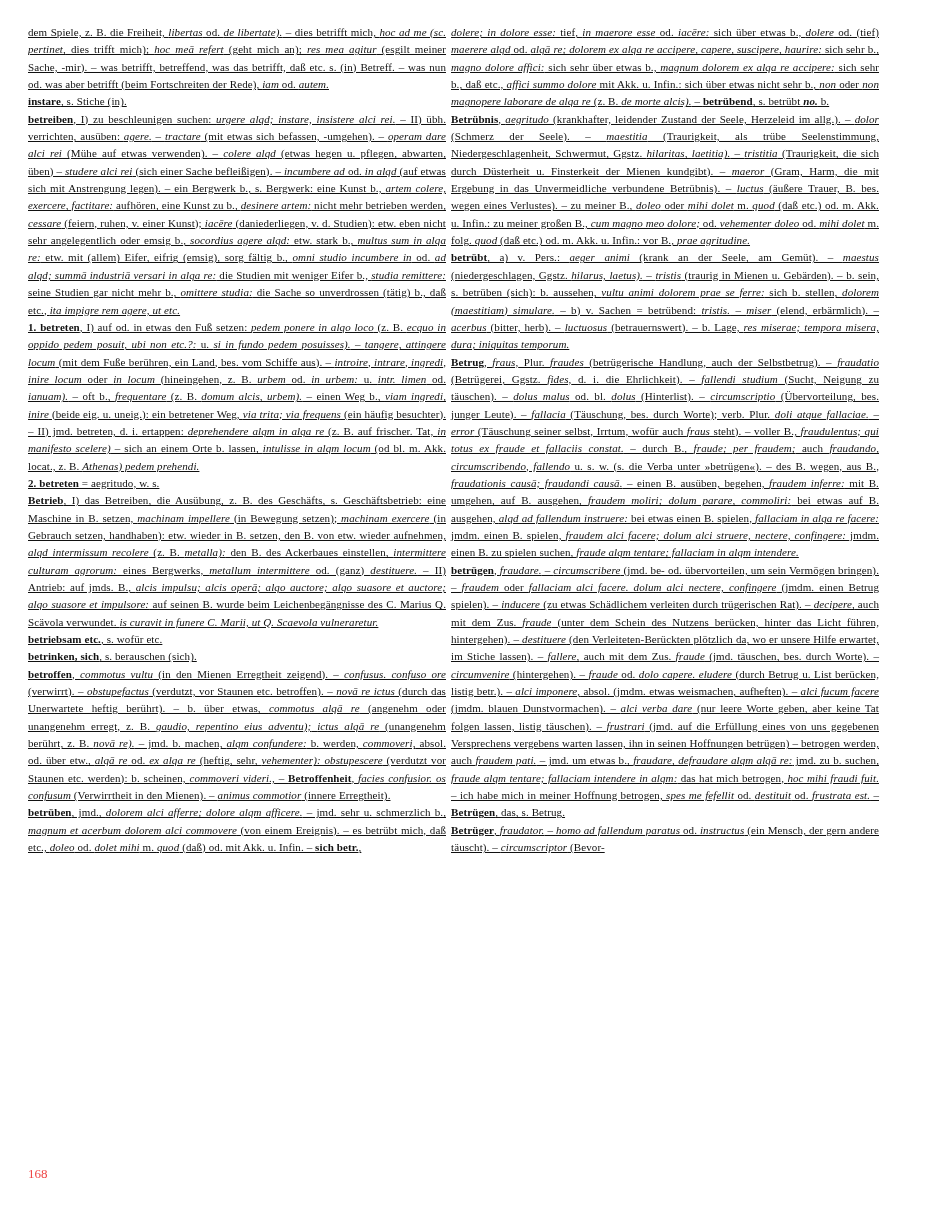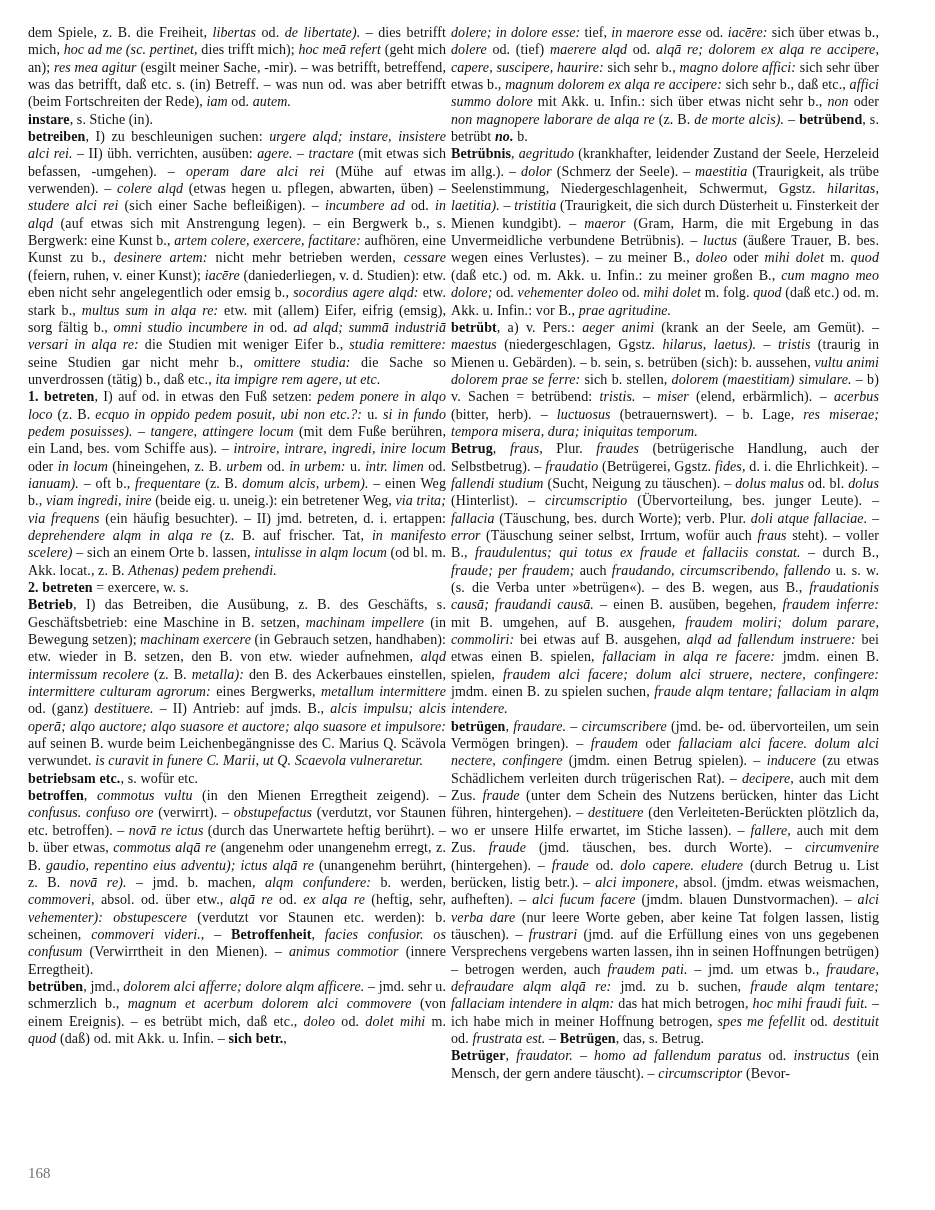--- a/index.html
+++ b/index.html
@@ -21,56 +21,58 @@
     top: 24px;
     width: 852px;
   }
   .columns {
     display: flex;
     column-gap: 5px;
     height: 1136px;
     overflow: hidden;
   }
   .col {
-    font-size: 14px;
+    font-size: 11px;
     line-height: 17.35px;
     text-align: justify;
     letter-spacing: 0.1px;
+    text-decoration: underline;
   }
   .col.left  { width: 418px; }
   .col.right { width: 428px; }
   p.entry {
     margin: 0;
     padding: 0;
   }
   .it { font-style: italic; }
   .hw { font-weight: bold; }
   .page-number {
     position: absolute;
     left: 28px;
     top: 1166px;
-    font-size: 15px;
+    font-size: 13px;
     line-height: 15px;
     font-family: "Liberation Serif", "DejaVu Serif", serif;
-    color: #737373;
+    color: #ef4444;
   }
 </style>
 </head>
 <body>
 
 <div class="page">
   <div class="columns">
     <div class="col left">
         <p class="entry"><span>dem Spiele, z. B. die Freiheit, </span><span class="it">libertas</span><span> od. </span><span class="it">de libertate).</span><span> – dies betrifft mich, </span><span class="it">hoc ad me (sc. pertinet,</span><span> dies trifft mich); </span><span class="it">hoc meā refert</span><span> (geht mich an); </span><span class="it">res mea agitur</span><span> (esgilt meiner Sache, -mir). – was betrifft, betreffend, was das betrifft, daß etc. s. (in) Betreff. – was nun od. was aber betrifft (beim Fortschreiten der Rede), </span><span class="it">iam</span><span> od. </span><span class="it">autem.</span></p>
         <p class="entry"><span class="hw">instare</span><span>, s. Stiche (in).</span></p>
         <p class="entry"><span class="hw">betreiben</span><span>, I) zu beschleunigen suchen: </span><span class="it">urgere alqd; instare, insistere alci rei.</span><span> – II) übh. verrichten, ausüben: </span><span class="it">agere.</span><span> – </span><span class="it">tractare</span><span> (mit etwas sich befassen, -umgehen). – </span><span class="it">operam dare alci rei</span><span> (Mühe auf etwas verwenden). – </span><span class="it">colere alqd</span><span> (etwas hegen u. pflegen, abwarten, üben) – </span><span class="it">studere alci rei</span><span> (sich einer Sache befleißigen). – </span><span class="it">incumbere ad</span><span> od. </span><span class="it">in alqd</span><span> (auf etwas sich mit Anstrengung legen). – ein Bergwerk b., s. Bergwerk: eine Kunst b., </span><span class="it">artem colere, exercere, factitare:</span><span> aufhören, eine Kunst zu b., </span><span class="it">desinere artem:</span><span> nicht mehr betrieben werden, </span><span class="it">cessare</span><span> (feiern, ruhen, v. einer Kunst); </span><span class="it">iacēre</span><span> (daniederliegen, v. d. Studien): etw. eben nicht sehr angelegentlich oder emsig b., </span><span class="it">socordius agere alqd:</span><span> etw. stark b., </span><span class="it">multus sum in alqa re:</span><span> etw. mit (allem) Eifer, eifrig (emsig), sorg fältig b., </span><span class="it">omni studio incumbere in</span><span> od. </span><span class="it">ad alqd; summā industriā versari in alqa re:</span><span> die Studien mit weniger Eifer b., </span><span class="it">studia remittere:</span><span> seine Studien gar nicht mehr b., </span><span class="it">omittere studia:</span><span> die Sache so unverdrossen (tätig) b., daß etc., </span><span class="it">ita impigre rem agere, ut etc.</span></p>
         <p class="entry"><span class="hw">1. betreten</span><span>, I) auf od. in etwas den Fuß setzen: </span><span class="it">pedem ponere in alqo loco</span><span> (z. B. </span><span class="it">ecquo in oppido pedem posuit, ubi non etc.?:</span><span> u. </span><span class="it">si in fundo pedem posuisses).</span><span> – </span><span class="it">tangere, attingere locum</span><span> (mit dem Fuße berühren, ein Land, bes. vom Schiffe aus). – </span><span class="it">introire, intrare, ingredi, inire locum</span><span> oder </span><span class="it">in locum</span><span> (hineingehen, z. B. </span><span class="it">urbem</span><span> od. </span><span class="it">in urbem:</span><span> u. </span><span class="it">intr. limen</span><span> od. </span><span class="it">ianuam).</span><span> – oft b., </span><span class="it">frequentare</span><span> (z. B. </span><span class="it">domum alcis, urbem).</span><span> – einen Weg b., </span><span class="it">viam ingredi, inire</span><span> (beide eig. u. uneig.): ein betretener Weg, </span><span class="it">via trita; via frequens</span><span> (ein häufig besuchter). – II) jmd. betreten, d. i. ertappen: </span><span class="it">deprehendere alqm in alqa re</span><span> (z. B. auf frischer. Tat, </span><span class="it">in manifesto scelere)</span><span> – sich an einem Orte b. lassen, </span><span class="it">intulisse in alqm locum</span><span> (od bl. m. Akk. locat., z. B. </span><span class="it">Athenas) pedem prehendi.</span></p>
-        <p class="entry"><span class="hw">2. betreten</span><span> = exercere, w. s.</span></p>
+        <p class="entry"><span class="hw">2. betreten</span><span> = aegritudo, w. s.</span></p>
         <p class="entry"><span class="hw">Betrieb</span><span>, I) das Betreiben, die Ausübung, z. B. des Geschäfts, s. Geschäftsbetrieb: eine Maschine in B. setzen, </span><span class="it">machinam impellere</span><span> (in Bewegung setzen); </span><span class="it">machinam exercere</span><span> (in Gebrauch setzen, handhaben): etw. wieder in B. setzen, den B. von etw. wieder aufnehmen, </span><span class="it">alqd intermissum recolere</span><span> (z. B. </span><span class="it">metalla):</span><span> den B. des Ackerbaues einstellen, </span><span class="it">intermittere culturam agrorum:</span><span> eines Bergwerks, </span><span class="it">metallum intermittere</span><span> od. (ganz) </span><span class="it">destituere.</span><span> – II) Antrieb: auf jmds. B., </span><span class="it">alcis impulsu; alcis operā; alqo auctore; alqo suasore et auctore; alqo suasore et impulsore:</span><span> auf seinen B. wurde beim Leichenbegängnisse des C. Marius Q. Scävola verwundet. </span><span class="it">is curavit in funere C. Marii, ut Q. Scaevola vulneraretur.</span></p>
         <p class="entry"><span class="hw">betriebsam etc.</span><span>, s. wofür etc.</span></p>
+        <p class="entry"><span class="hw">betrinken, sich</span><span>, s. berauschen (sich).</span></p>
         <p class="entry"><span class="hw">betroffen</span><span>, </span><span class="it">commotus vultu</span><span> (in den Mienen Erregtheit zeigend). – </span><span class="it">confusus. confuso ore</span><span> (verwirrt). – </span><span class="it">obstupefactus</span><span> (verdutzt, vor Staunen etc. betroffen). – </span><span class="it">novā re ictus</span><span> (durch das Unerwartete heftig berührt). – b. über etwas, </span><span class="it">commotus alqā re</span><span> (angenehm oder unangenehm erregt, z. B. </span><span class="it">gaudio, repentino eius adventu);</span><span> </span><span class="it">ictus alqā re</span><span> (unangenehm berührt, z. B. </span><span class="it">novā re).</span><span> – jmd. b. machen, </span><span class="it">alqm confundere:</span><span> b. werden, </span><span class="it">commoveri,</span><span> absol. od. über etw., </span><span class="it">alqā re</span><span> od. </span><span class="it">ex alqa re</span><span> (heftig, sehr, </span><span class="it">vehementer): obstupescere</span><span> (verdutzt vor Staunen etc. werden): b. scheinen, </span><span class="it">commoveri videri.,</span><span> – </span><span class="hw">Betroffenheit</span><span>, </span><span class="it">facies confusior. os confusum</span><span> (Verwirrtheit in den Mienen). – </span><span class="it">animus commotior</span><span> (innere Erregtheit).</span></p>
         <p class="entry"><span class="hw">betrüben</span><span>, jmd., </span><span class="it">dolorem alci afferre; dolore alqm afficere.</span><span> – jmd. sehr u. schmerzlich b., </span><span class="it">magnum et acerbum dolorem alci commovere</span><span> (von einem Ereignis). – es betrübt mich, daß etc., </span><span class="it">doleo</span><span> od. </span><span class="it">dolet mihi</span><span> m. </span><span class="it">quod</span><span> (daß) od. mit Akk. u. Infin. – </span><span class="hw">sich betr.</span><span>,</span></p>
       </div>
     <div class="col right">
         <p class="entry"><span class="it">dolere; in dolore esse:</span><span> tief, </span><span class="it">in maerore esse</span><span> od. </span><span class="it">iacēre:</span><span> sich über etwas b., </span><span class="it">dolere</span><span> od. (tief) </span><span class="it">maerere alqd</span><span> od. </span><span class="it">alqā re; dolorem ex alqa re accipere, capere, suscipere, haurire:</span><span> sich sehr b., </span><span class="it">magno dolore affici:</span><span> sich sehr über etwas b., </span><span class="it">magnum dolorem ex alqa re accipere:</span><span> sich sehr b., daß etc., </span><span class="it">affici summo dolore</span><span> mit Akk. u. Infin.: sich über etwas nicht sehr b., </span><span class="it">non</span><span> oder </span><span class="it">non magnopere laborare de alqa re</span><span> (z. B. </span><span class="it">de morte alcis).</span><span> – </span><span class="hw">betrübend</span><span>, s. betrübt </span><span class="hw it">no.</span><span> b.</span></p>
         <p class="entry"><span class="hw">Betrübnis</span><span>, </span><span class="it">aegritudo</span><span> (krankhafter, leidender Zustand der Seele, Herzeleid im allg.). – </span><span class="it">dolor</span><span> (Schmerz der Seele). – </span><span class="it">maestitia</span><span> (Traurigkeit, als trübe Seelenstimmung, Niedergeschlagenheit, Schwermut, Ggstz. </span><span class="it">hilaritas, laetitia).</span><span> – </span><span class="it">tristitia</span><span> (Traurigkeit, die sich durch Düsterheit u. Finsterkeit der Mienen kundgibt). – </span><span class="it">maeror</span><span> (Gram, Harm, die mit Ergebung in das Unvermeidliche verbundene Betrübnis). – </span><span class="it">luctus</span><span> (äußere Trauer, B. bes. wegen eines Verlustes). – zu meiner B., </span><span class="it">doleo</span><span> oder </span><span class="it">mihi dolet</span><span> m. </span><span class="it">quod</span><span> (daß etc.) od. m. Akk. u. Infin.: zu meiner großen B., </span><span class="it">cum magno meo dolore;</span><span> od. </span><span class="it">vehementer doleo</span><span> od. </span><span class="it">mihi dolet</span><span> m. folg. </span><span class="it">quod</span><span> (daß etc.) od. m. Akk. u. Infin.: vor B., </span><span class="it">prae agritudine.</span></p>
         <p class="entry"><span class="hw">betrübt</span><span>, a) v. Pers.: </span><span class="it">aeger animi</span><span> (krank an der Seele, am Gemüt). – </span><span class="it">maestus</span><span> (niedergeschlagen, Ggstz. </span><span class="it">hilarus, laetus).</span><span> – </span><span class="it">tristis</span><span> (traurig in Mienen u. Gebärden). – b. sein, s. betrüben (sich): b. aussehen, </span><span class="it">vultu animi dolorem prae se ferre:</span><span> sich b. stellen, </span><span class="it">dolorem (maestitiam) simulare.</span><span> – b) v. Sachen = betrübend: </span><span class="it">tristis.</span><span> – </span><span class="it">miser</span><span> (elend, erbärmlich). – </span><span class="it">acerbus</span><span> (bitter, herb). – </span><span class="it">luctuosus</span><span> (betrauernswert). – b. Lage, </span><span class="it">res miserae; tempora misera, dura; iniquitas temporum.</span></p>
         <p class="entry"><span class="hw">Betrug</span><span>, </span><span class="it">fraus,</span><span> Plur. </span><span class="it">fraudes</span><span> (betrügerische Handlung, auch der Selbstbetrug). – </span><span class="it">fraudatio</span><span> (Betrügerei, Ggstz. </span><span class="it">fides,</span><span> d. i. die Ehrlichkeit). – </span><span class="it">fallendi studium</span><span> (Sucht, Neigung zu täuschen). – </span><span class="it">dolus malus</span><span> od. bl. </span><span class="it">dolus</span><span> (Hinterlist). – </span><span class="it">circumscriptio</span><span> (Übervorteilung, bes. junger Leute). – </span><span class="it">fallacia</span><span> (Täuschung, bes. durch Worte); verb. Plur. </span><span class="it">doli atque fallaciae.</span><span> – </span><span class="it">error</span><span> (Täuschung seiner selbst, Irrtum, wofür auch </span><span class="it">fraus</span><span> steht). – voller B., </span><span class="it">fraudulentus; qui totus ex fraude et fallaciis constat.</span><span> – durch B., </span><span class="it">fraude; per fraudem;</span><span> auch </span><span class="it">fraudando, circumscribendo, fallendo</span><span> u. s. w. (s. die Verba unter »betrügen«). – des B. wegen, aus B., </span><span class="it">fraudationis causā; fraudandi causā.</span><span> – einen B. ausüben, begehen, </span><span class="it">fraudem inferre:</span><span> mit B. umgehen, auf B. ausgehen, </span><span class="it">fraudem moliri; dolum parare, commoliri:</span><span> bei etwas auf B. ausgehen, </span><span class="it">alqd ad fallendum instruere:</span><span> bei etwas einen B. spielen, </span><span class="it">fallaciam in alqa re facere:</span><span> jmdm. einen B. spielen, </span><span class="it">fraudem alci facere; dolum alci struere, nectere, confingere:</span><span> jmdm. einen B. zu spielen suchen, </span><span class="it">fraude alqm tentare; fallaciam in alqm intendere.</span></p>
         <p class="entry"><span class="hw">betrügen</span><span>, </span><span class="it">fraudare.</span><span> – </span><span class="it">circumscribere</span><span> (jmd. be- od. übervorteilen, um sein Vermögen bringen). – </span><span class="it">fraudem</span><span> oder </span><span class="it">fallaciam alci facere. dolum alci nectere, confingere</span><span> (jmdm. einen Betrug spielen). – </span><span class="it">inducere</span><span> (zu etwas Schädlichem verleiten durch trügerischen Rat). – </span><span class="it">decipere,</span><span> auch mit dem Zus. </span><span class="it">fraude</span><span> (unter dem Schein des Nutzens berücken, hinter das Licht führen, hintergehen). – </span><span class="it">destituere</span><span> (den Verleiteten-Berückten plötzlich da, wo er unsere Hilfe erwartet, im Stiche lassen). – </span><span class="it">fallere,</span><span> auch mit dem Zus. </span><span class="it">fraude</span><span> (jmd. täuschen, bes. durch Worte). – </span><span class="it">circumvenire</span><span> (hintergehen). – </span><span class="it">fraude</span><span> od. </span><span class="it">dolo capere. eludere</span><span> (durch Betrug u. List berücken, listig betr.). – </span><span class="it">alci imponere,</span><span> absol. (jmdm. etwas weismachen, aufheften). – </span><span class="it">alci fucum facere</span><span> (jmdm. blauen Dunstvormachen). – </span><span class="it">alci verba dare</span><span> (nur leere Worte geben, aber keine Tat folgen lassen, listig täuschen). – </span><span class="it">frustrari</span><span> (jmd. auf die Erfüllung eines von uns gegebenen Versprechens vergebens warten lassen, ihn in seinen Hoffnungen betrügen) – betrogen werden, auch </span><span class="it">fraudem pati.</span><span> – jmd. um etwas b., </span><span class="it">fraudare, defraudare alqm alqā re:</span><span> jmd. zu b. suchen, </span><span class="it">fraude alqm tentare; fallaciam intendere in alqm:</span><span> das hat mich betrogen, </span><span class="it">hoc mihi fraudi fuit.</span><span> – ich habe mich in meiner Hoffnung betrogen, </span><span class="it">spes me fefellit</span><span> od. </span><span class="it">destituit</span><span> od. </span><span class="it">frustrata est.</span><span> – </span><span class="hw">Betrügen</span><span>, das, s. Betrug.</span></p>
         <p class="entry"><span class="hw">Betrüger</span><span>, </span><span class="it">fraudator.</span><span> – </span><span class="it">homo ad fallendum paratus</span><span> od. </span><span class="it">instructus</span><span> (ein Mensch, der gern andere täuscht). – </span><span class="it">circumscriptor</span><span> (Bevor-</span></p>

